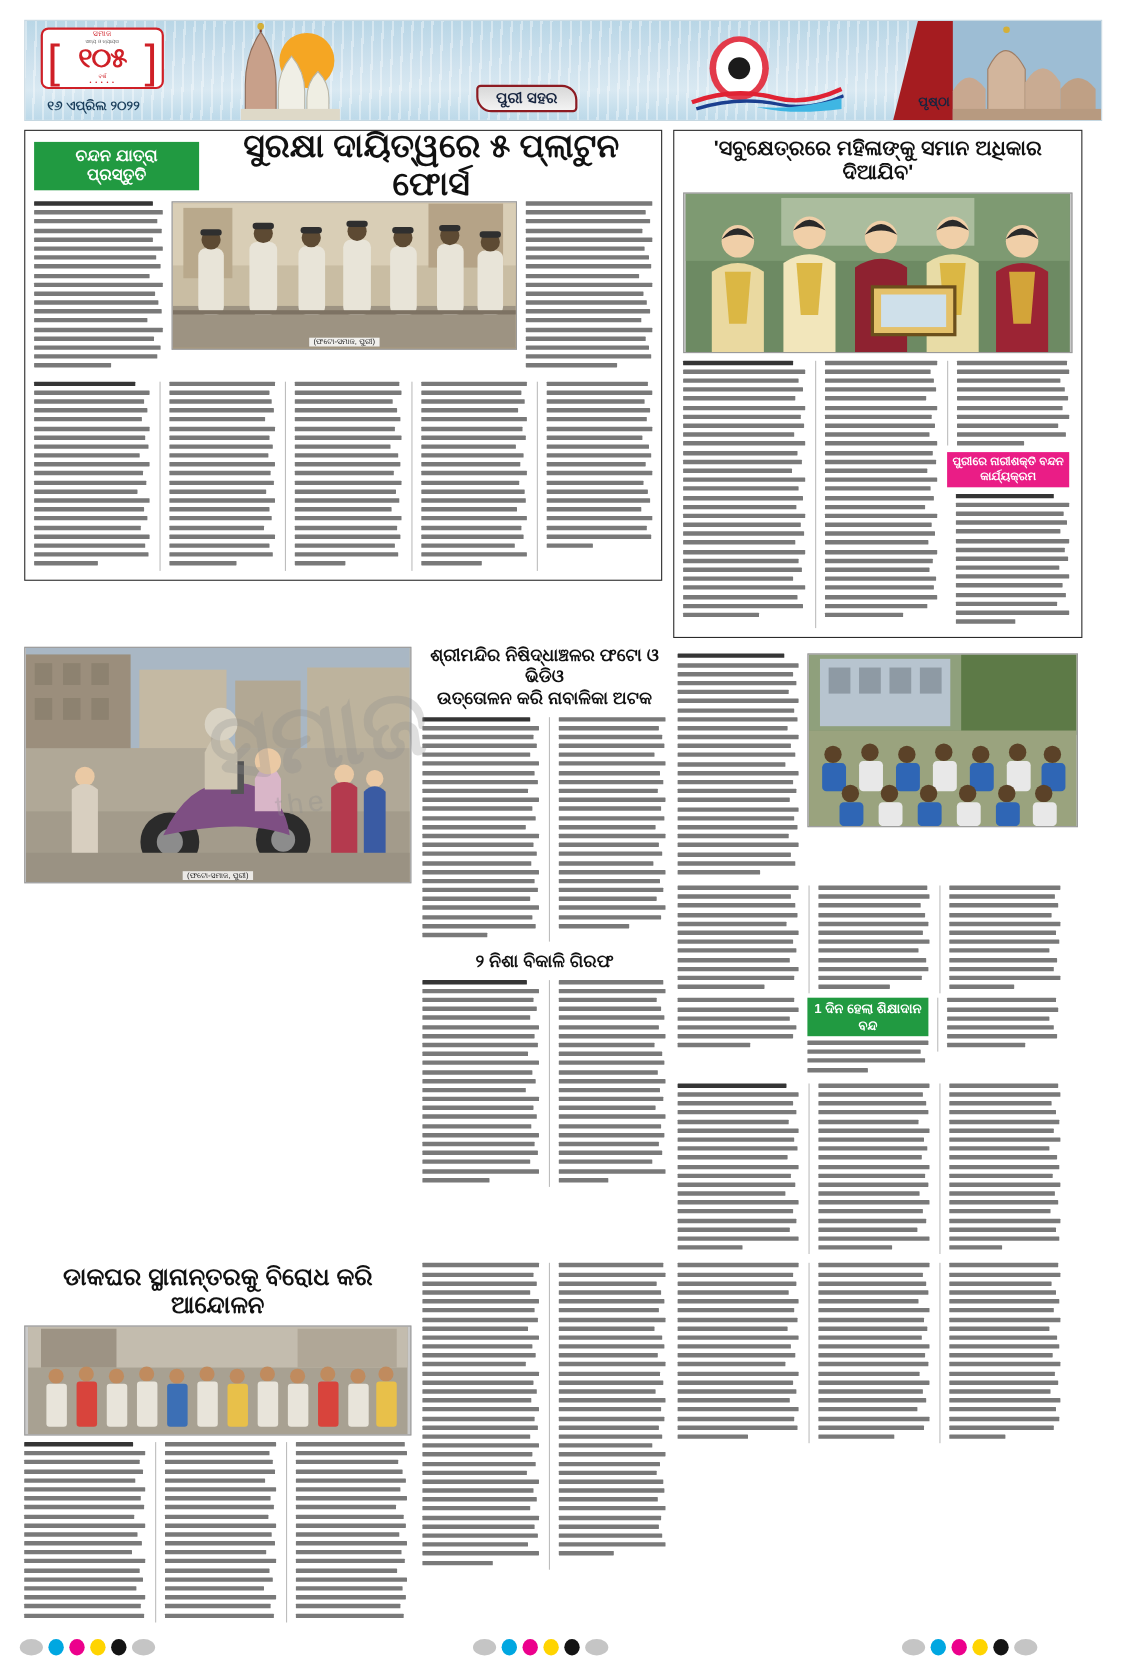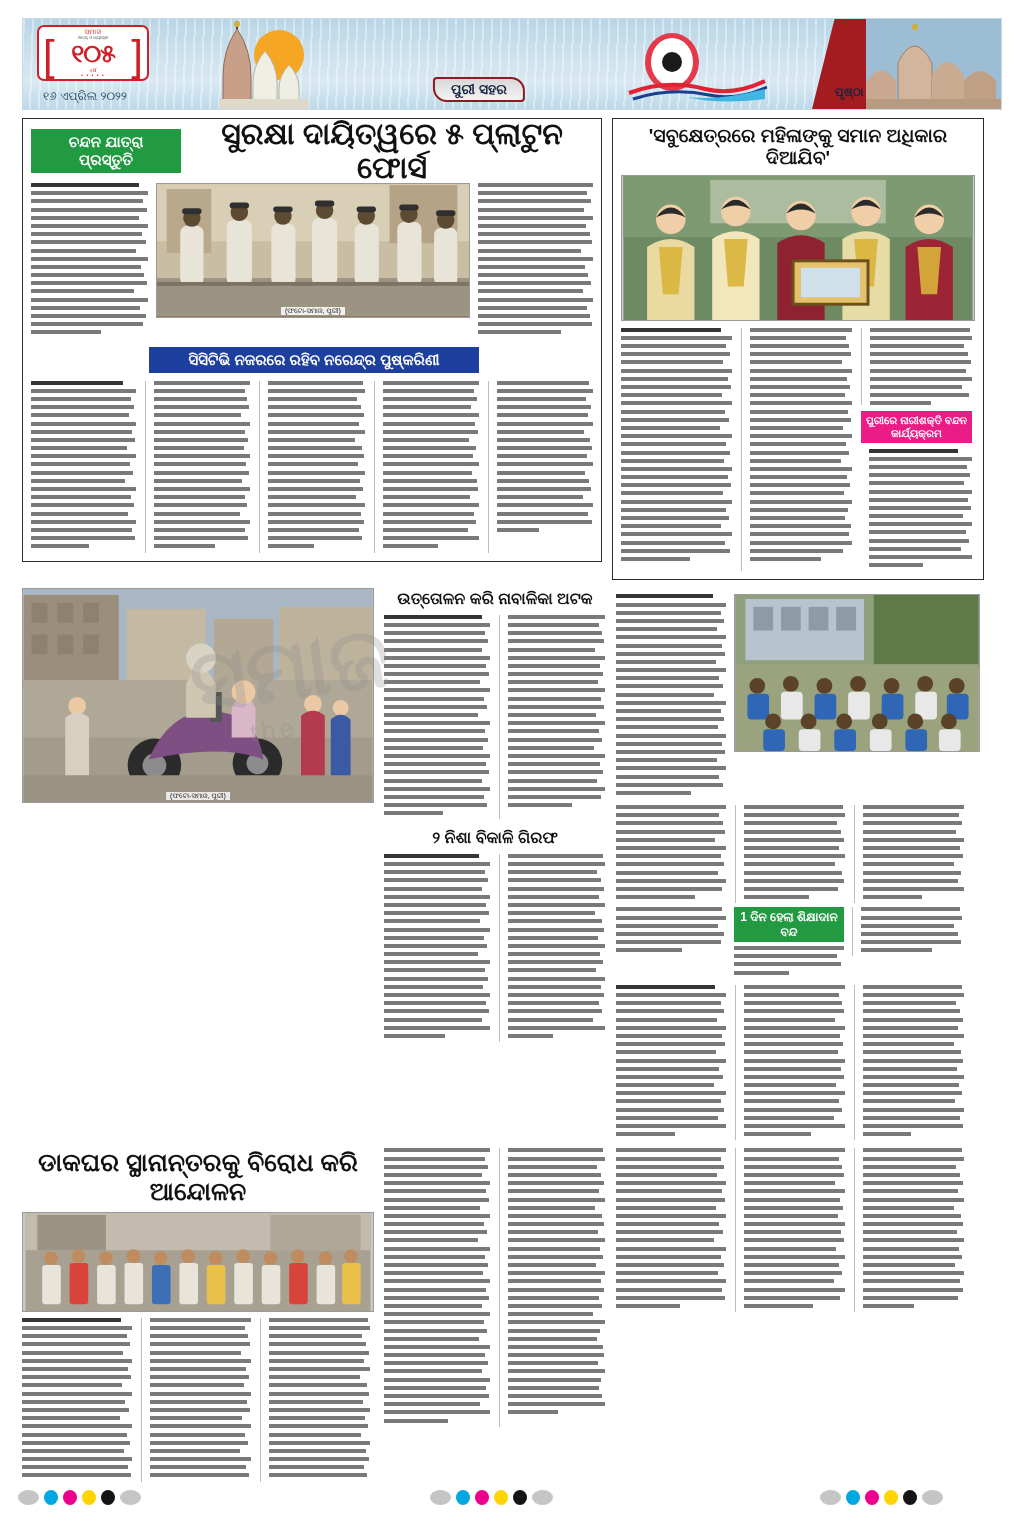--- a/index.html
+++ b/index.html
@@ -43,21 +43,21 @@
   .logo-main { font-size: 25px; color: #cf2027; font-weight: bold; letter-spacing: -1px; }
   .logo-bot { font-size: 5px; color: #cf2027; margin-top: 2px; }
   .logo-dots { font-size: 5px; color: #cf2027; letter-spacing: 1px; }
   .logo-bracket-l, .logo-bracket-r {
     position: absolute; top: 8px; font-size: 42px; color: #cf2027; font-weight: 300;
   }
   .logo-bracket-l { left: 4px; }
   .logo-bracket-r { right: 4px; }
   .mh-date {
     position: absolute; left: 20px; bottom: 6px;
-    font-size: 12px; color: #1b3f5c; font-weight: normal;
+    font-size: 12px; color: #1b3f5c; font-weight: bold;
   }
   .mh-temple {
     position: absolute; left: 170px; top: 2px; width: 130px; height: 90px;
   }
   .mh-title {
     position: absolute; left: 50%; top: 6px; transform: translateX(-56%);
     font-size: 42px; font-weight: bold; color: #e8820c;
     -webkit-text-stroke: 1.2px #5a3008;
     text-shadow: 2px 2px 0 rgba(255,255,255,.75);
     white-space: nowrap;
@@ -93,21 +93,21 @@
     background: #a51c20; transform: skewX(-14deg);
   }
 
   
   .content { margin-top: 8px; }
 
   .hl {
     font-weight: bold; color: #111; line-height: 1.15; text-align: center;
   }
   .hl-xl { font-size: 30px; }
-  .hl-lg { font-size: 25px; }
+  .hl-lg { font-size: 22px; }
   .hl-md { font-size: 19px; }
   .hl-sm { font-size: 16px; }
 
   .badge {
     display: inline-block; color: #fff; font-weight: bold; text-align: center;
     padding: 4px 10px; line-height: 1.2;
   }
   .badge-green { background: #219a41; }
   .badge-blue  { background: #1d3f9e; }
   .badge-pink  { background: #ea1d86; }
@@ -311,21 +311,20 @@
               <div class="tline" style="width:98%"></div>
                 <div class="tline" style="width:91%"></div>
               <div class="tline" style="width:100%"></div>
                 <div class="tline" style="width:95%"></div>
               <div class="tline" style="width:97%"></div>
                 <div class="tline" style="width:99%"></div>
               <div class="tline" style="width:72%"></div>
             </div>
           </div>
 
-          <div class="badge badge-blue" style="display:block; margin:8px 0 0 118px; width:330px; font-size:15px;">ସିସିଟିଭି ନଜରରେ ରହିବ ନରେନ୍ଦ୍ର ପୁଷ୍କରିଣୀ</div>
 
           <div class="cols" style="margin-top:8px;">
             <div class="body-col" style="width:107px;">
               <div class="tline lead" style="width:88%"></div>
               <div class="tline" style="width:100%"></div>
                 <div class="tline" style="width:95%"></div>
               <div class="tline" style="width:98%"></div>
                 <div class="tline" style="width:93%"></div>
               <div class="tline" style="width:100%"></div>
                 <div class="tline" style="width:96%"></div>
@@ -620,20 +619,21 @@
               <circle cx="54" cy="118" r="9" fill="#eac9a4"></circle>
               <path d="M42 196 L42 130 Q54 120 66 130 L66 196Z" fill="#d8cfc0"></path>
             </g>
             <rect x="0" y="188" width="352" height="27" fill="#9a9283"></rect>
           </svg>
           <div class="cap" style="background:rgba(255,255,255,.8)">(ଫଟୋ-ସମାଜ, ପୁରୀ)</div>
         </div>
       </div>
 
       <div style="width:222px;">
+        <div class="hl hl-sm">ଶ୍ରୀମନ୍ଦିର ନିଷିଦ୍ଧାଞ୍ଚଳର ଫଟୋ ଓ ଭିଡିଓ</div>
         <div class="hl hl-sm" style="margin-top:2px;">ଉତ୍ତୋଳନ କରି ନାବାଳିକା ଅଟକ</div>
         <div class="cols" style="margin-top:6px;">
           <div class="body-col" style="width:106px;">
             <div class="tline lead" style="width:92%"></div>
             <div class="tline" style="width:100%"></div>
               <div class="tline" style="width:95%"></div>
             <div class="tline" style="width:98%"></div>
               <div class="tline" style="width:92%"></div>
             <div class="tline" style="width:100%"></div>
               <div class="tline" style="width:96%"></div>

